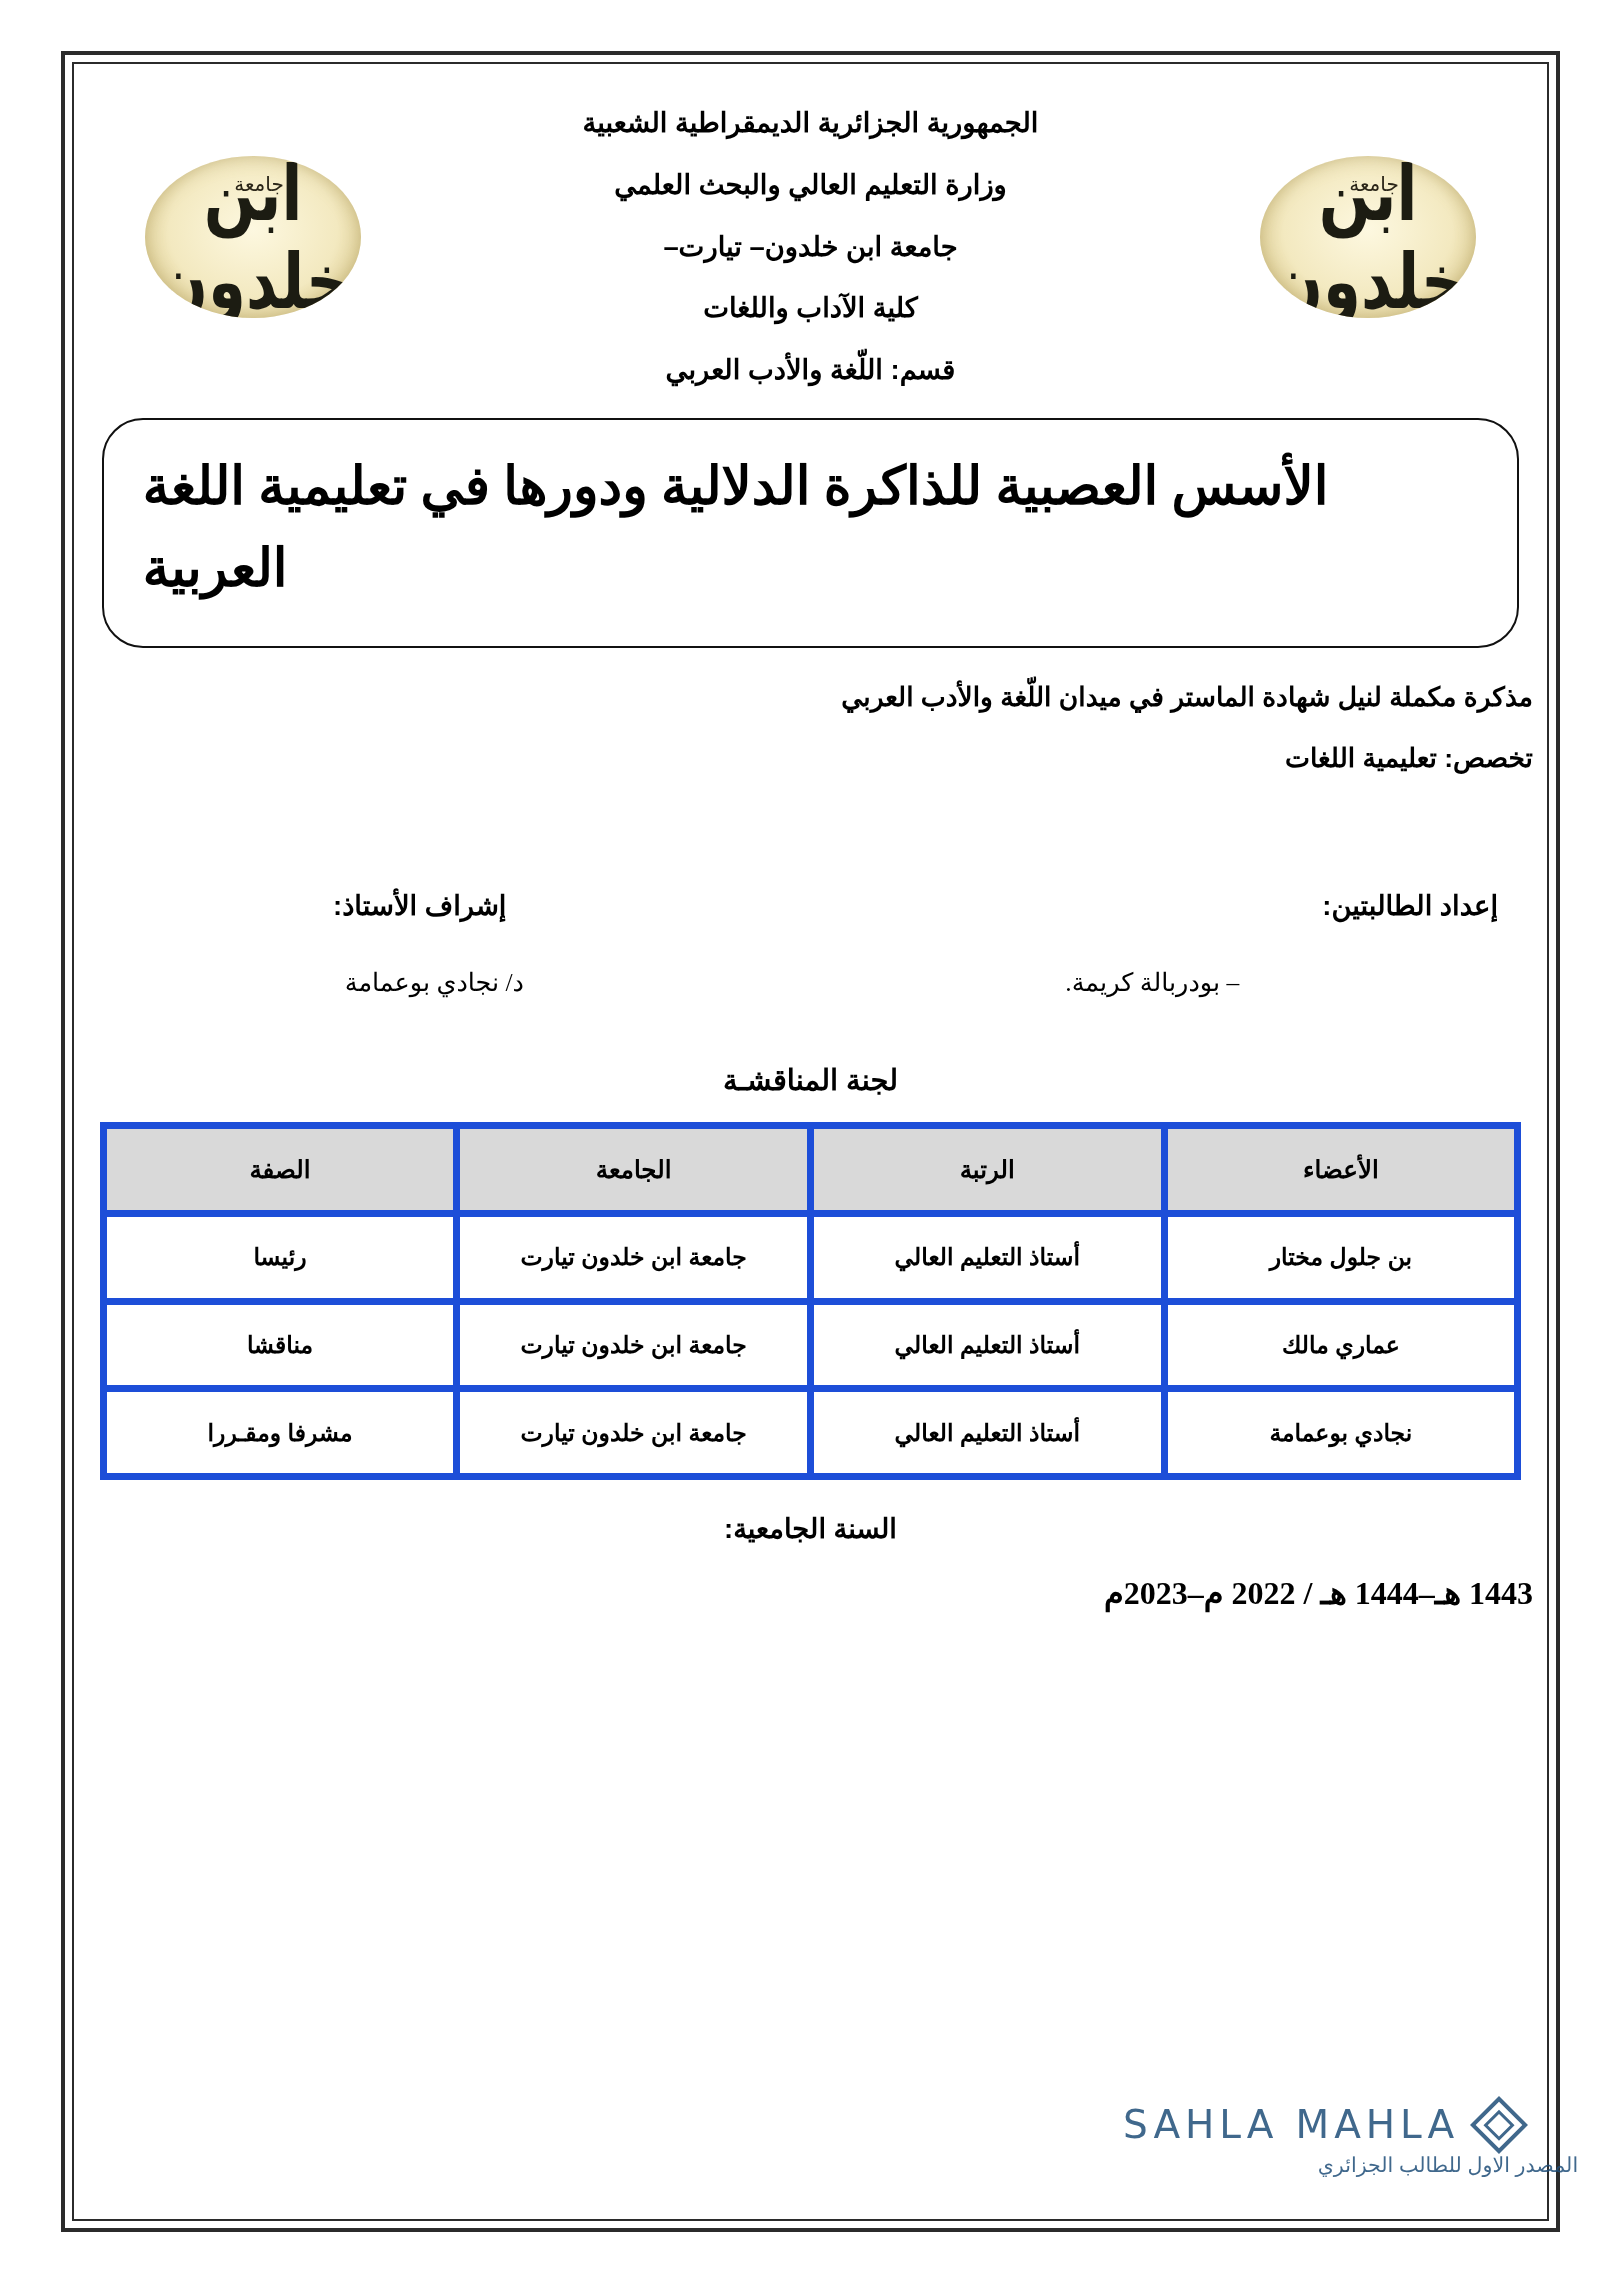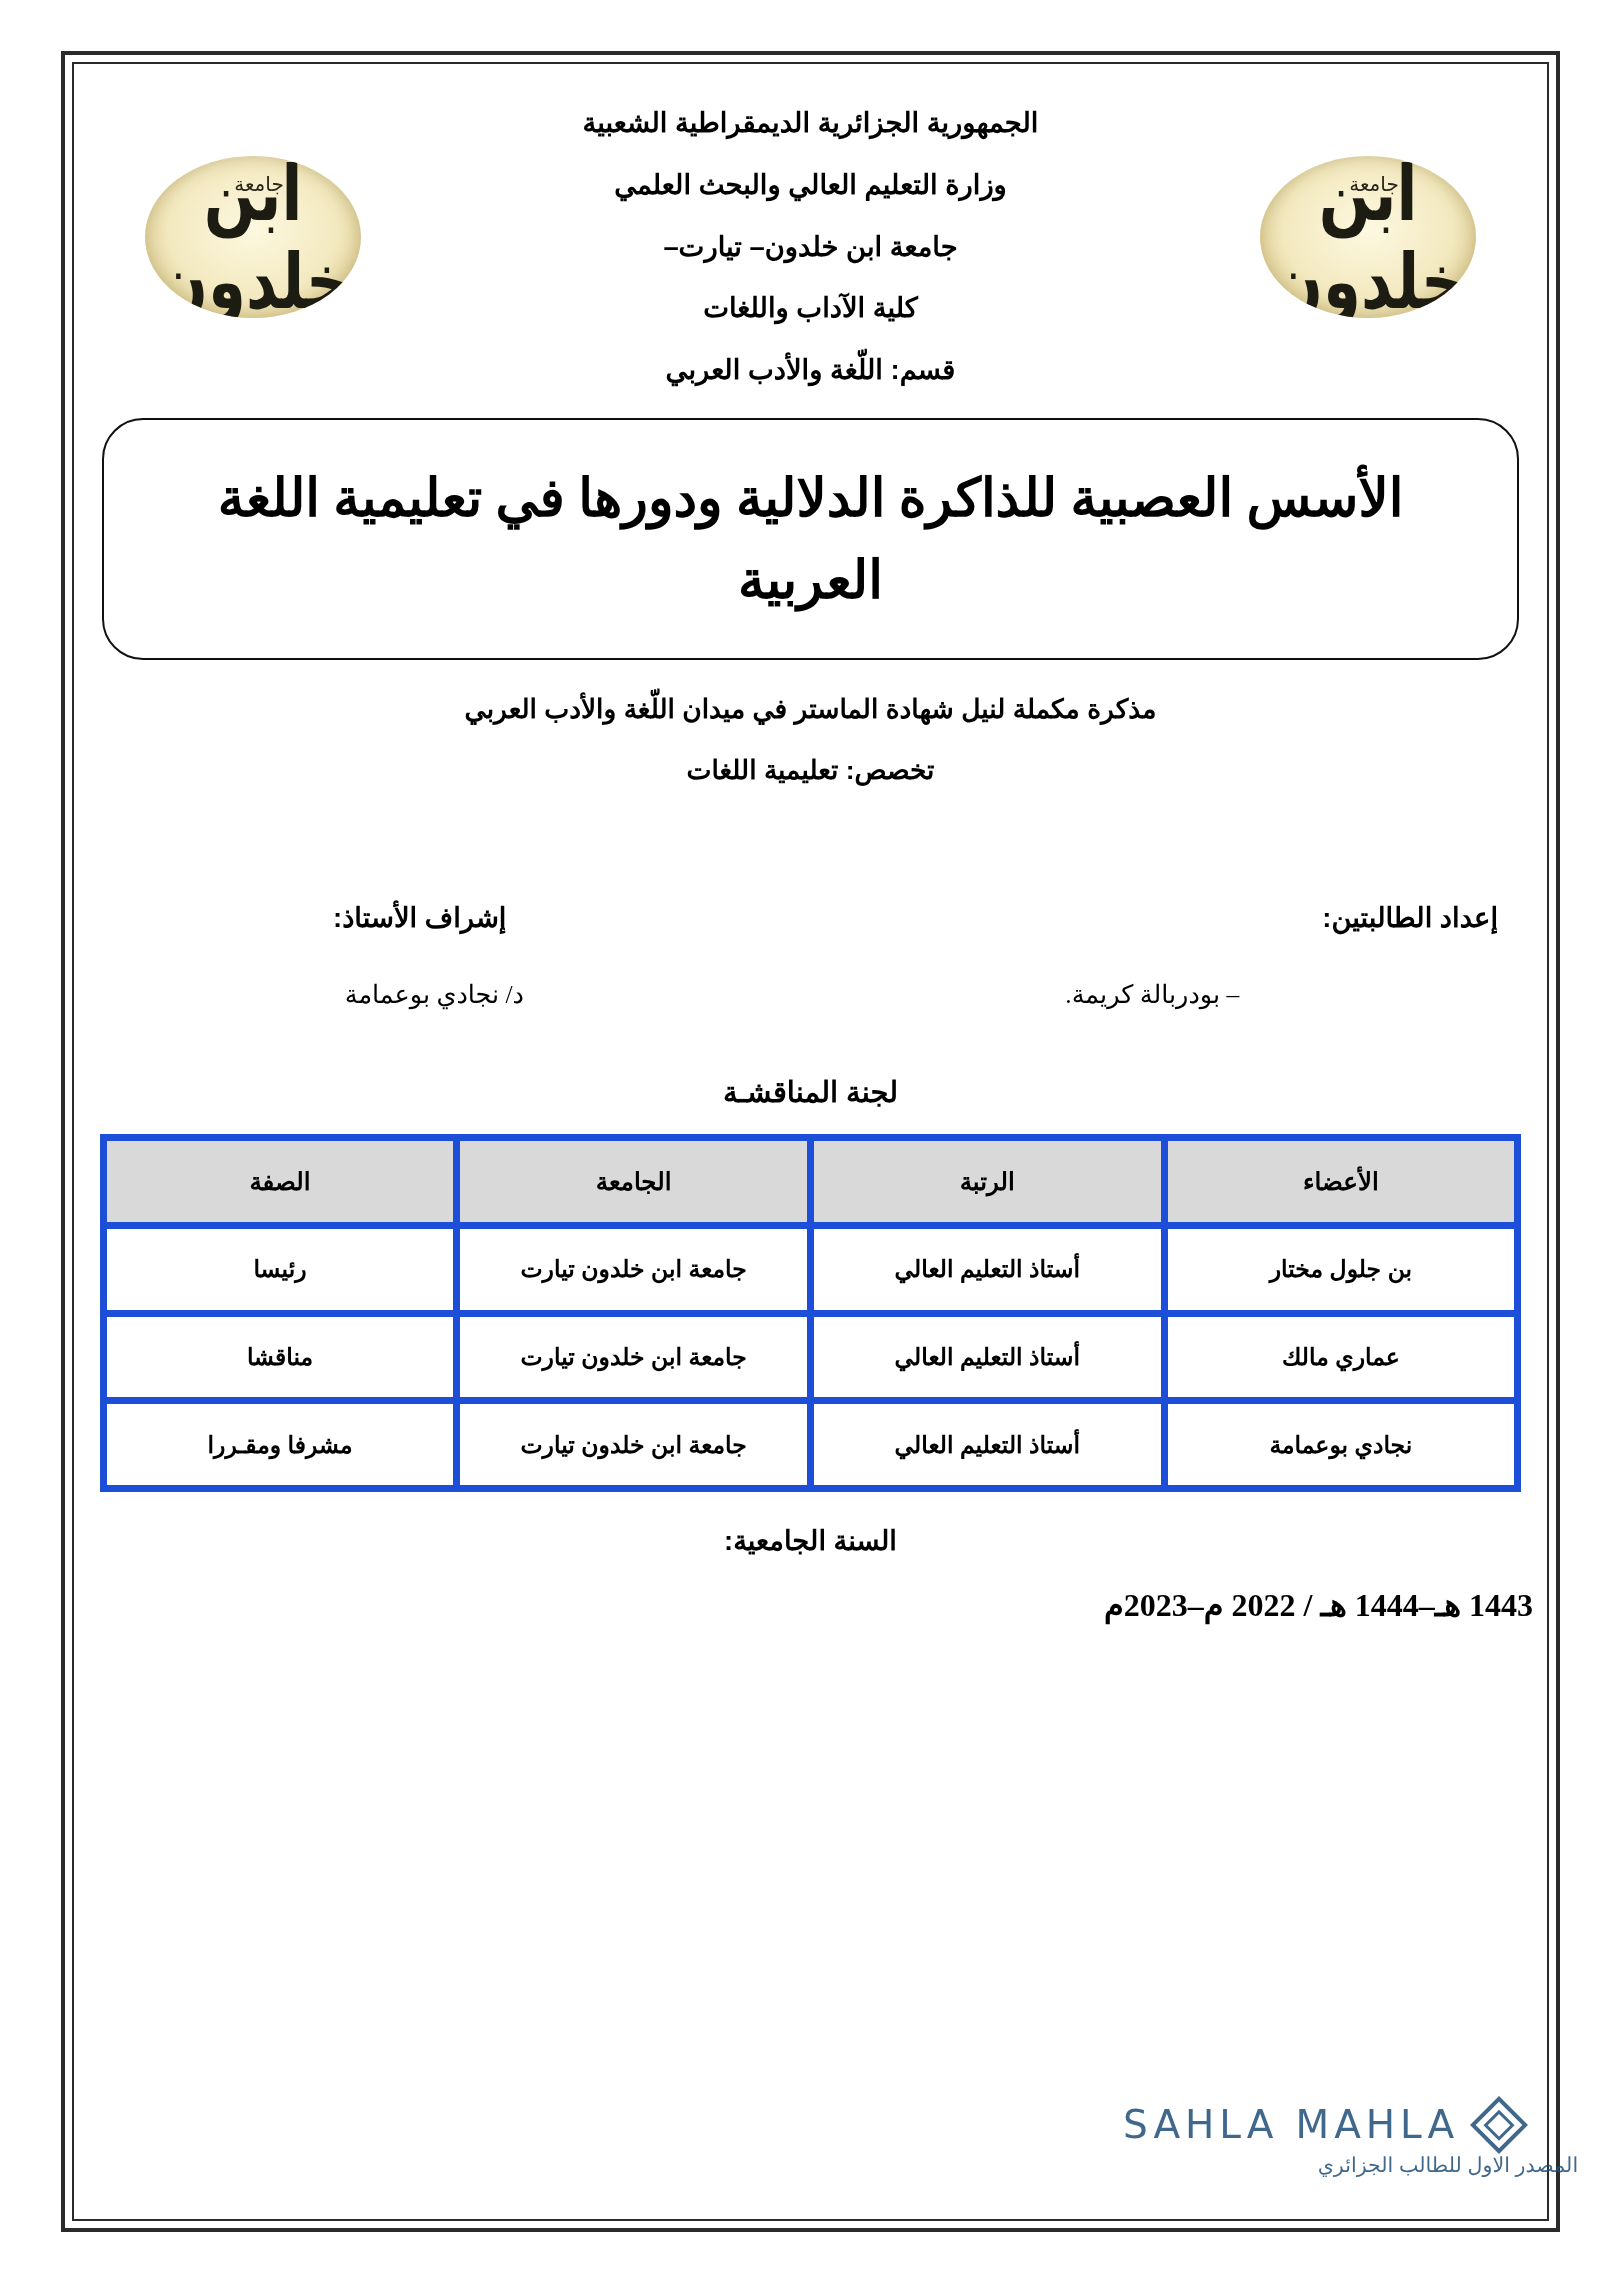--- a/index.html
+++ b/index.html
@@ -98,32 +98,31 @@
     margin: 0 0 33px 0;
     font-family: "Liberation Sans", sans-serif;
   }
   .hdr-line:first-of-type { margin-top: 3.9px; }
 
   
   .title-box {
     margin: 21.6px 13.7px 0 13.7px;
     border: 2.9px solid #111;
     border-radius: 41px;
-    padding: 37px 39px 37px 39px;
-    text-align: center;
+    padding: 25px 39px 37px 39px;
+    text-align: left;
   }
   .title-text {
     font-size: 53px;
     font-weight: bold;
     line-height: 1.55;
     font-family: "Liberation Serif", serif;
   }
 
   .subline {
-    text-align: center;
     font-size: 26.5px;
     font-weight: bold;
     font-family: "Liberation Sans", sans-serif;
     margin-top: 33px;
   }
   .subline.second { margin-top: 29px; }
 
   
   .people {
     margin-top: 116px;

